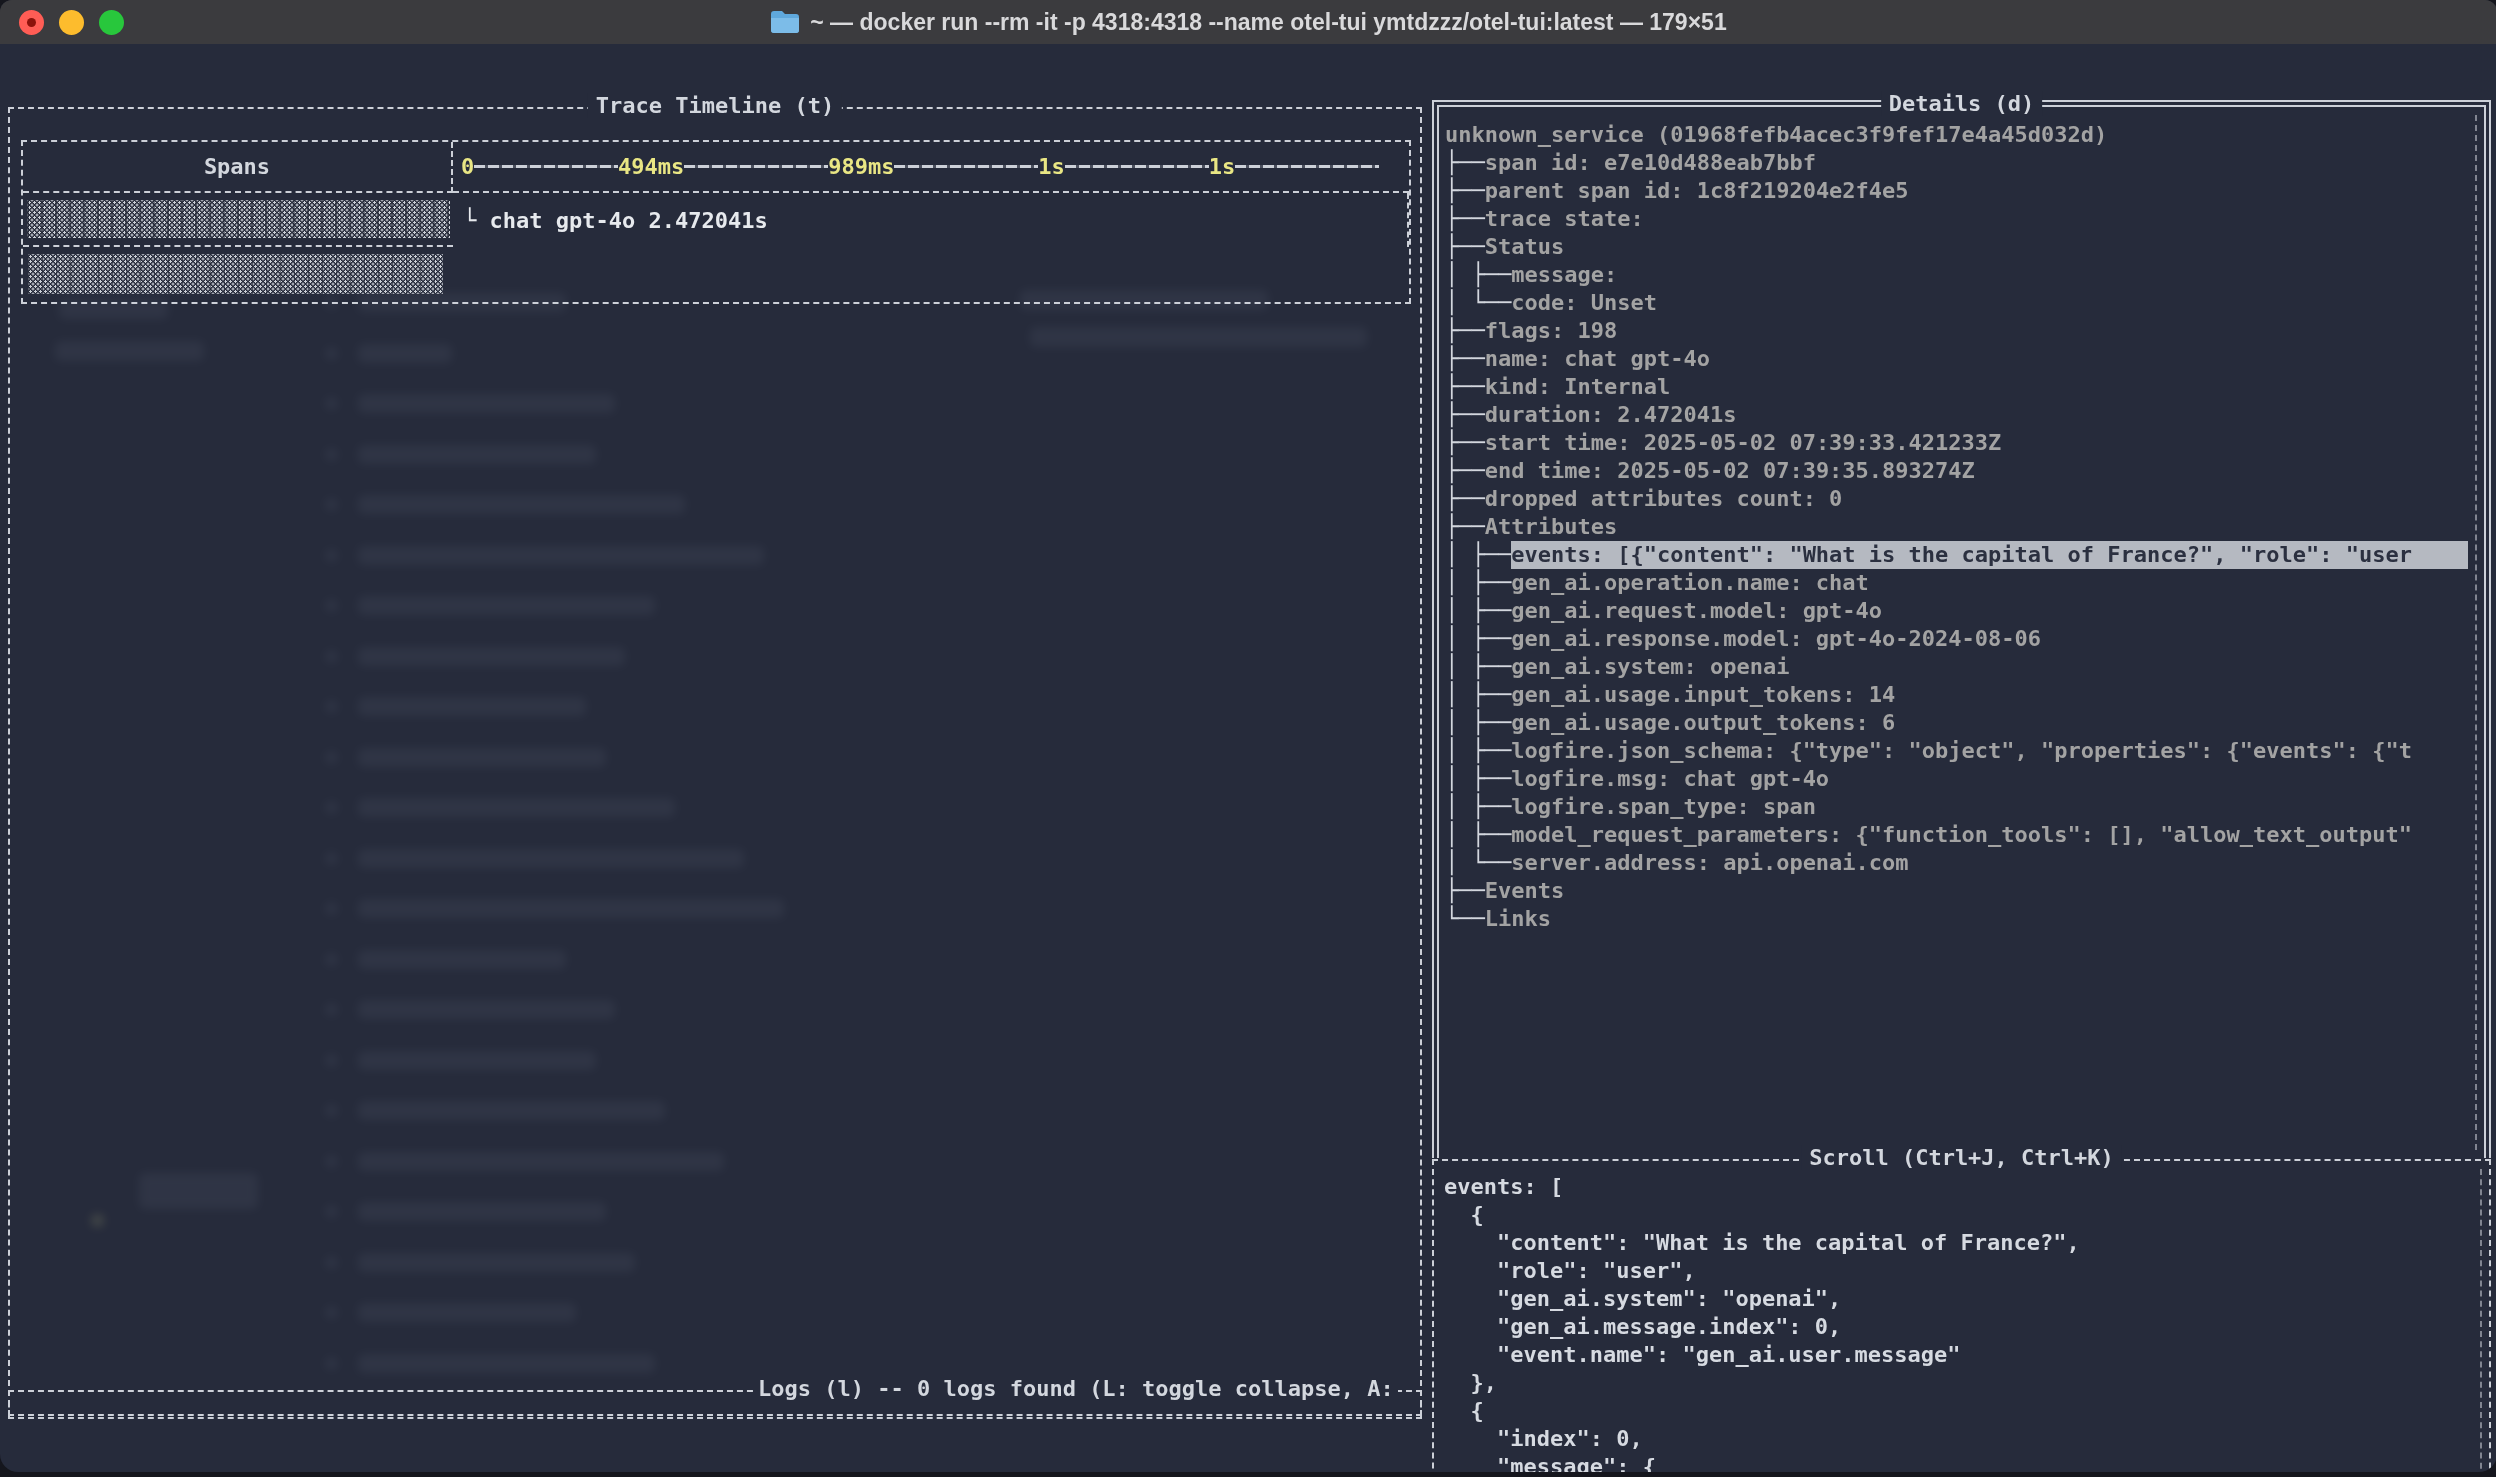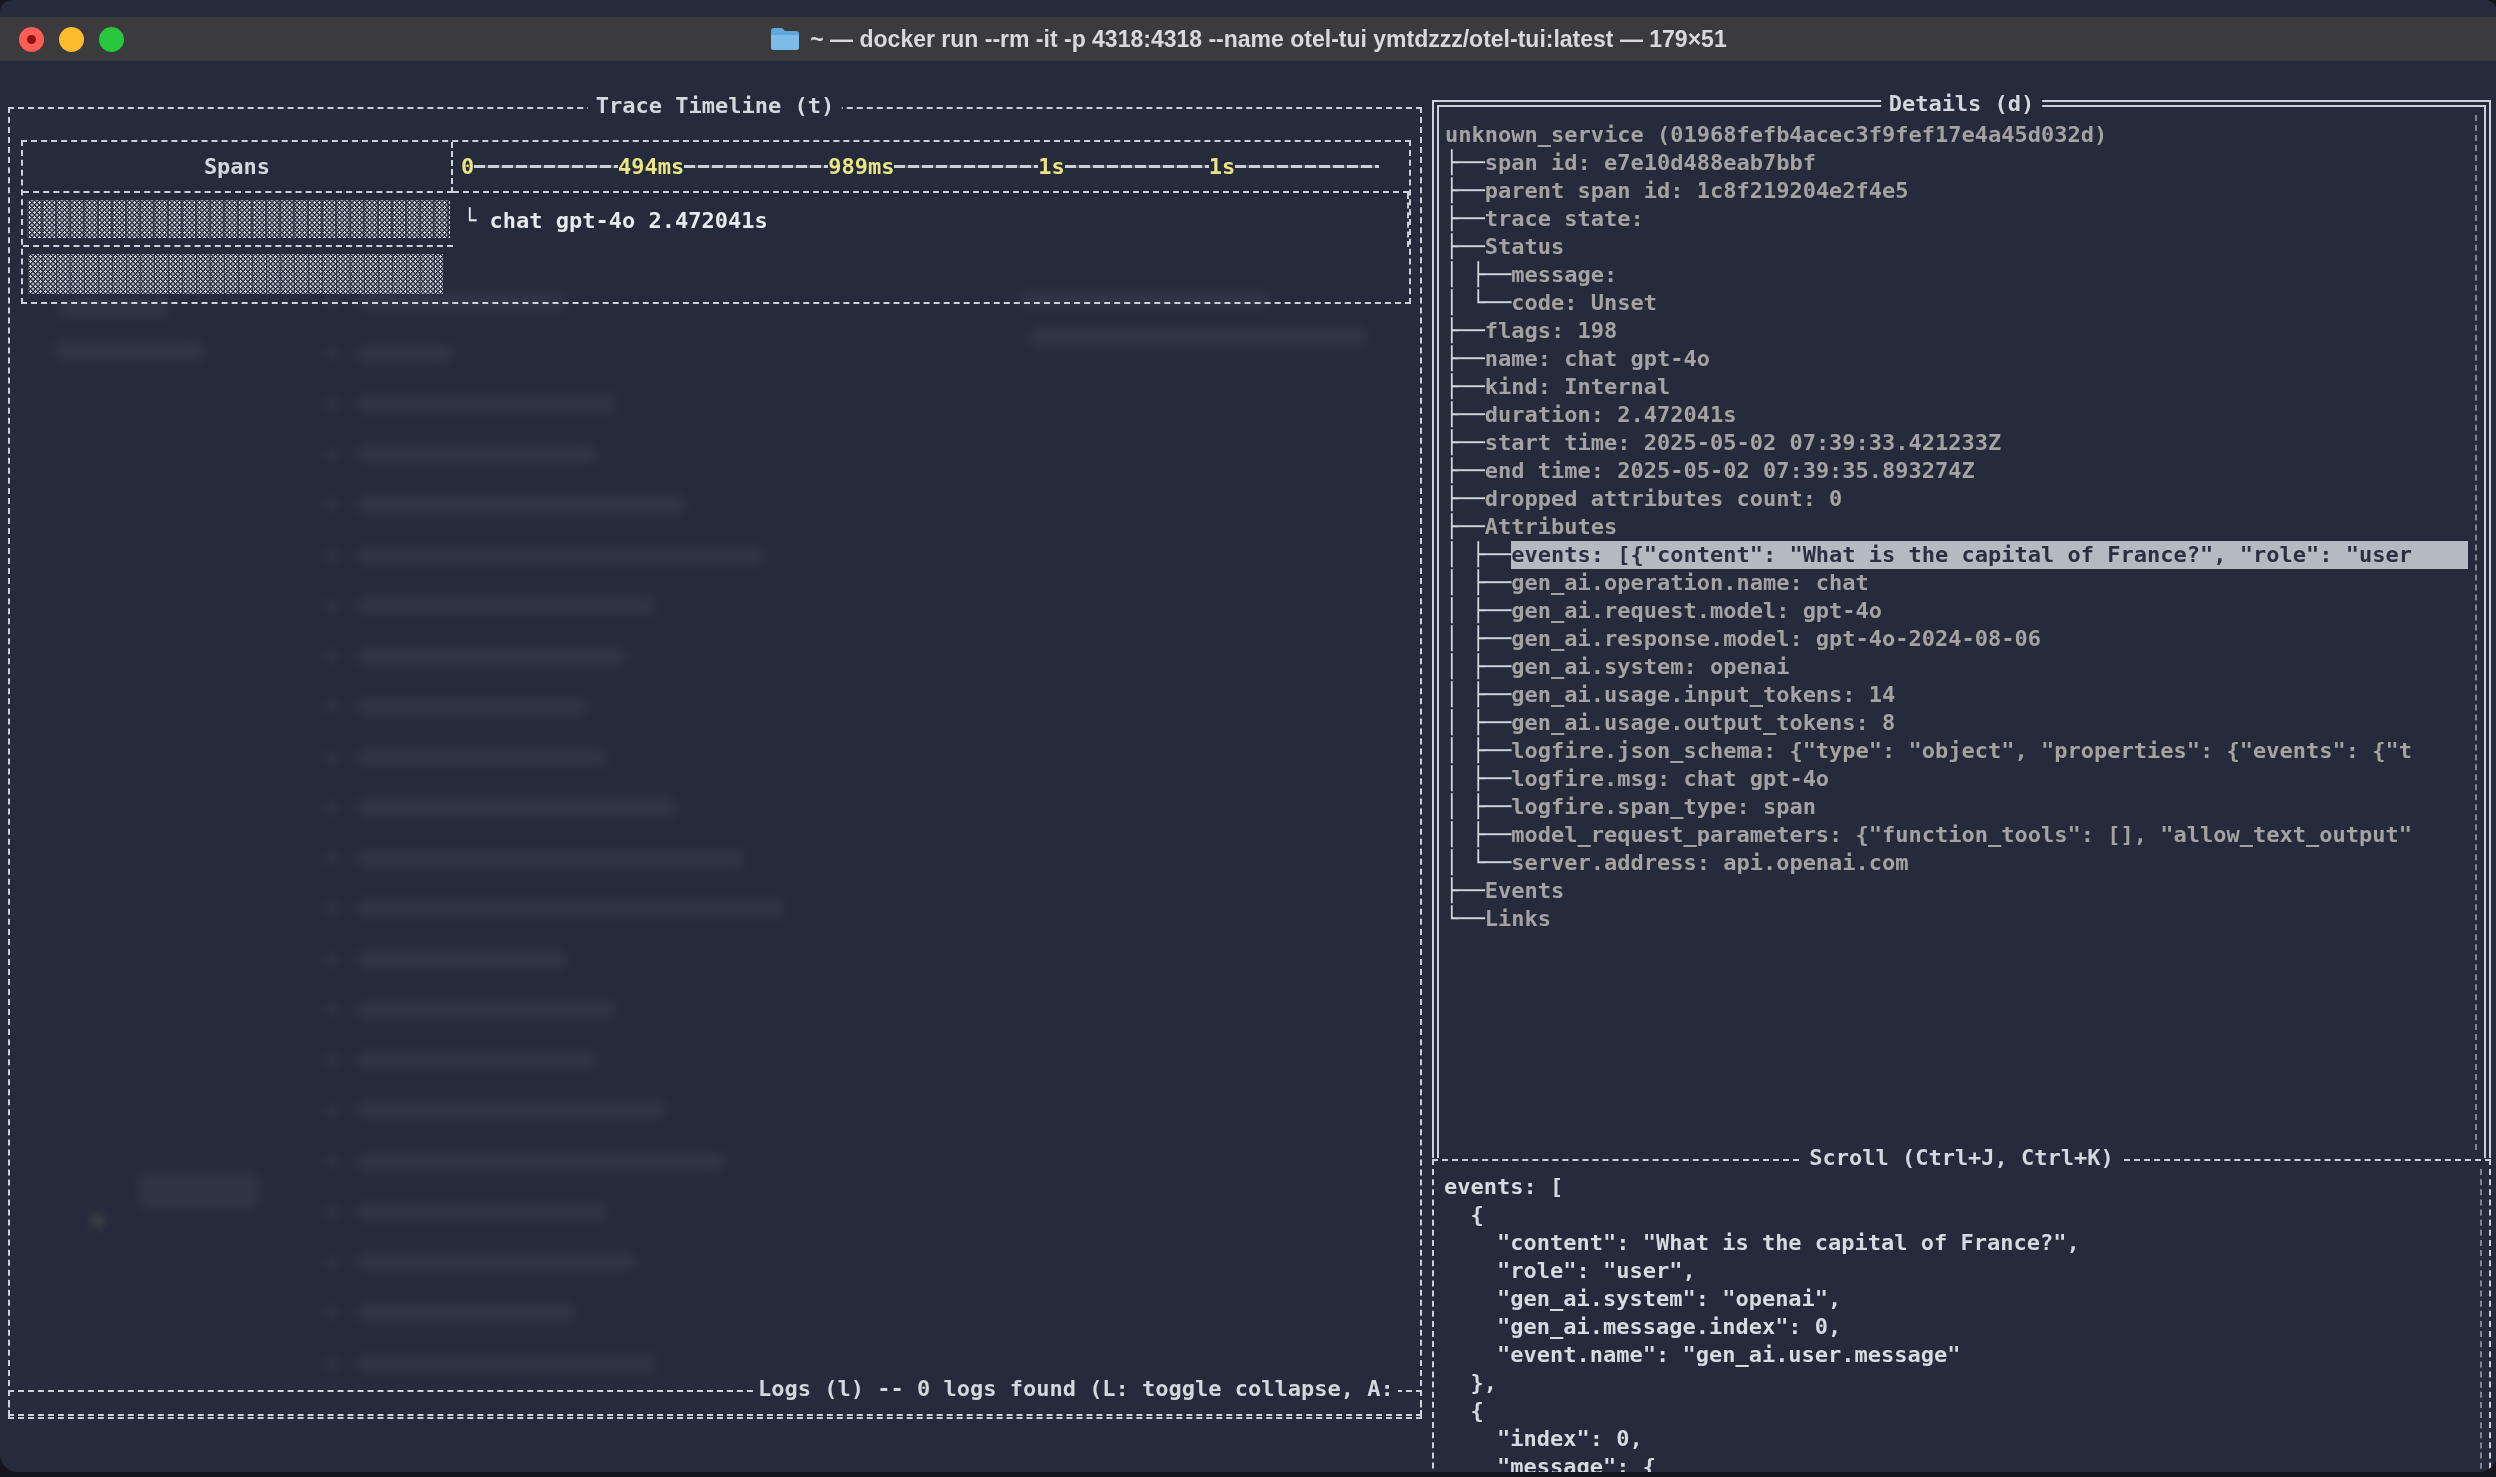--- a/index.html
+++ b/index.html
@@ -17,21 +17,21 @@
   }
   *{margin:0;padding:0;box-sizing:border-box;}
   html,body{width:2497px;height:1477px;background:var(--bg-deep);overflow:hidden;}
   body{font:700 22px "DejaVu Sans Mono", monospace;color:var(--text);}
 
   .window{position:absolute;left:0;top:0;width:2497px;height:1472px;background:var(--bg);
     border-radius:12px 12px 18px 18px;overflow:hidden;}
 
   
   .titlebar{position:relative;height:44px;background:var(--titlebar);
-    display:flex;align-items:center;justify-content:center;margin-top:17px;}
+    display:flex;align-items:center;justify-content:center;}
   .lights{position:absolute;left:19px;top:10px;display:flex;gap:15px;}
   .light{width:25px;height:25px;border-radius:50%;position:relative;}
   .light.red{background:#ff5d55;}
   .light.red::after{content:"";position:absolute;left:8px;top:8px;width:9px;height:9px;border-radius:50%;background:#8d120b;}
   .light.yellow{background:#fdbc2d;}
   .light.green{background:#28c73c;}
   .wtitle{display:flex;align-items:center;gap:10px;font:700 23px "Liberation Sans", sans-serif;color:#d9d9db;}
   .folder-svg{display:block;}
 
   
@@ -220,21 +220,21 @@
           <div class="dl"><span class="pfx">├──</span><span class="txt">start time: 2025-05-02 07:39:33.421233Z</span></div>
           <div class="dl"><span class="pfx">├──</span><span class="txt">end time: 2025-05-02 07:39:35.893274Z</span></div>
           <div class="dl"><span class="pfx">├──</span><span class="txt">dropped attributes count: 0</span></div>
           <div class="dl"><span class="pfx">├──</span><span class="txt">Attributes</span></div>
           <div class="dl hl"><span class="pfx">│ ├──</span><span class="txt">events: [{"content": "What is the capital of France?", "role": "user</span></div>
           <div class="dl"><span class="pfx">│ ├──</span><span class="txt">gen_ai.operation.name: chat</span></div>
           <div class="dl"><span class="pfx">│ ├──</span><span class="txt">gen_ai.request.model: gpt-4o</span></div>
           <div class="dl"><span class="pfx">│ ├──</span><span class="txt">gen_ai.response.model: gpt-4o-2024-08-06</span></div>
           <div class="dl"><span class="pfx">│ ├──</span><span class="txt">gen_ai.system: openai</span></div>
           <div class="dl"><span class="pfx">│ ├──</span><span class="txt">gen_ai.usage.input_tokens: 14</span></div>
-          <div class="dl"><span class="pfx">│ ├──</span><span class="txt">gen_ai.usage.output_tokens: 8</span></div>
+          <div class="dl"><span class="pfx">│ ├──</span><span class="txt">gen_ai.usage.output_tokens: 6</span></div>
           <div class="dl"><span class="pfx">│ ├──</span><span class="txt">logfire.json_schema: {"type": "object", "properties": {"events": {"t</span></div>
           <div class="dl"><span class="pfx">│ ├──</span><span class="txt">logfire.msg: chat gpt-4o</span></div>
           <div class="dl"><span class="pfx">│ ├──</span><span class="txt">logfire.span_type: span</span></div>
           <div class="dl"><span class="pfx">│ ├──</span><span class="txt">model_request_parameters: {"function_tools": [], "allow_text_output"</span></div>
           <div class="dl"><span class="pfx">│ └──</span><span class="txt">server.address: api.openai.com</span></div>
           <div class="dl"><span class="pfx">├──</span><span class="txt">Events</span></div>
           <div class="dl"><span class="pfx">└──</span><span class="txt">Links</span></div>
         </div>
       <div class="vline"></div>
     </div>

